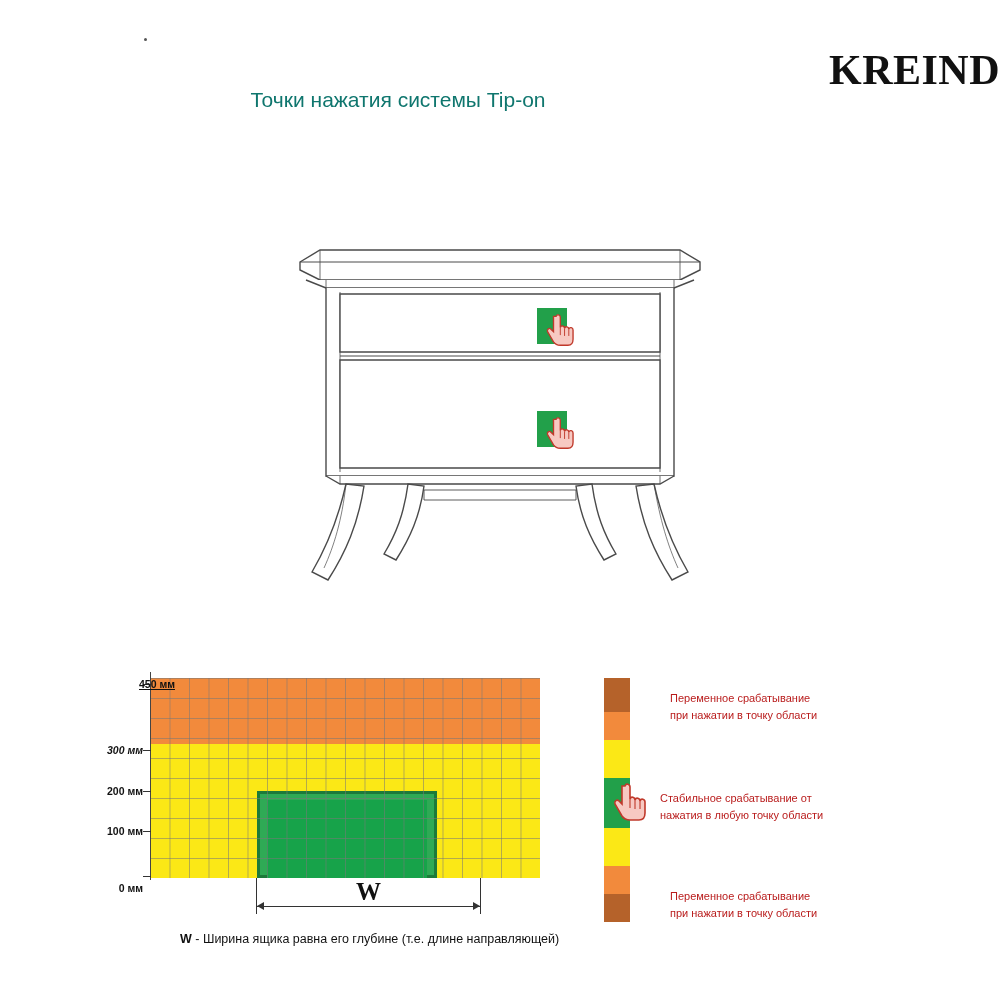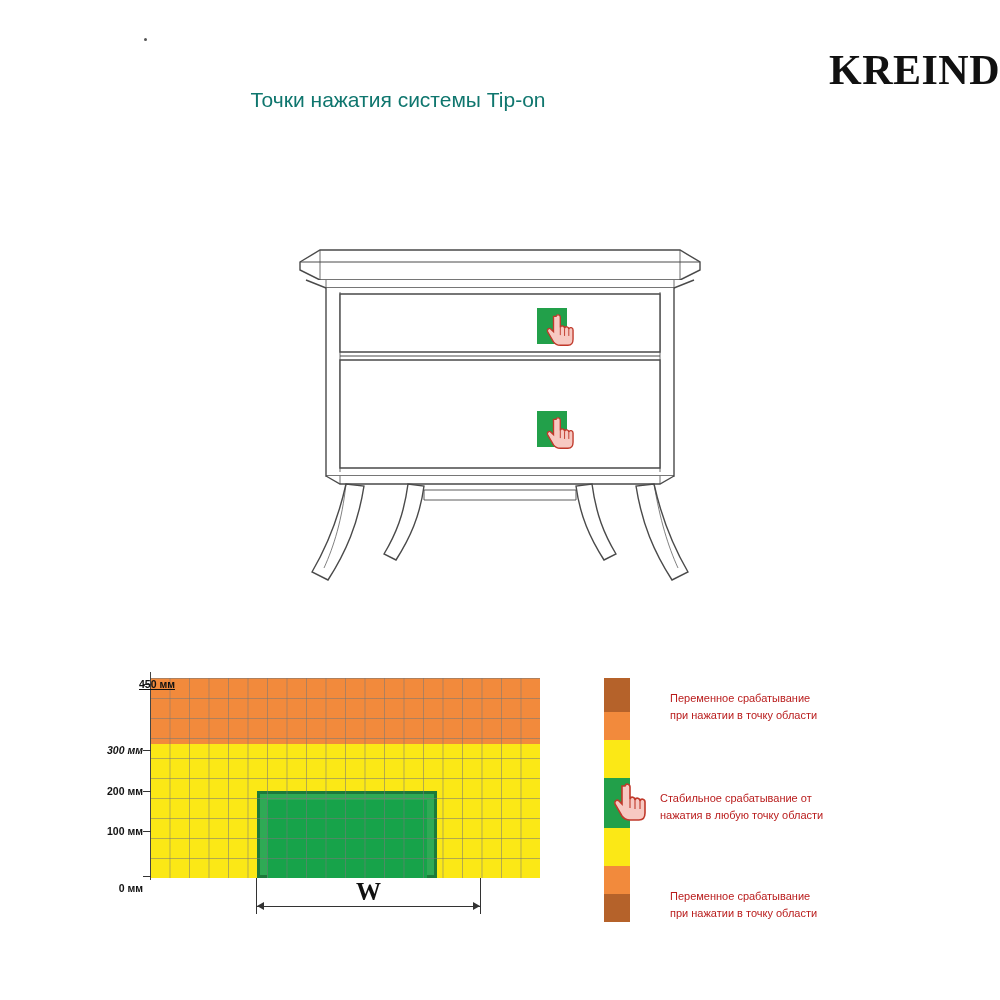--- a/index.html
+++ b/index.html
@@ -342,20 +342,21 @@
 
   <div class="w-bracket">
     <div class="vline" style="left:0;"></div>
     <div class="vline" style="left:224px;"></div>
     <div class="hline"></div>
     <div class="arrow" style="left:1px; border-right:7px solid #333;"></div>
     <div class="arrow" style="left:217px; border-left:7px solid #333;"></div>
     <div class="w-letter">W</div>
   </div>
 
+  <div class="w-note"><b>W</b><span> - Ширина ящика равна его глубине (т.е. длине направляющей)</span></div>
 
   <div class="legend">
     <div class="legend-strip">
       <div class="seg seg-brown" style="top:0;   height:34px;"></div>
       <div class="seg seg-orange" style="top:34px;height:28px;"></div>
       <div class="seg seg-yellow" style="top:62px;height:38px;"></div>
       <div class="seg seg-green" style="top:100px;height:50px;"></div>
       <div class="seg seg-yellow" style="top:150px;height:38px;"></div>
       <div class="seg seg-orange" style="top:188px;height:28px;"></div>
       <div class="seg seg-brown" style="top:216px;height:28px;"></div>

